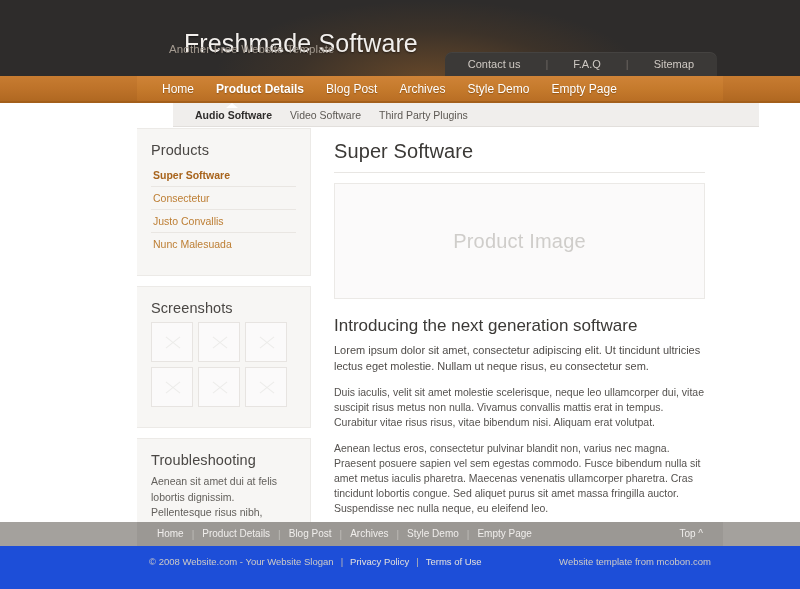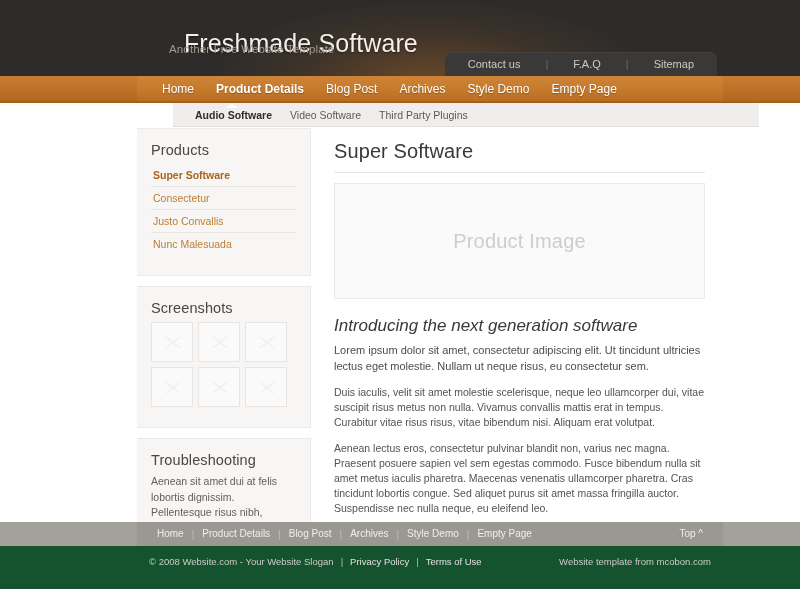--- a/index.html
+++ b/index.html
@@ -160,21 +160,21 @@
   }
   .title-rule {
     height: 1px; background: #e8e6e3; margin: 9px 0 10px 0;
   }
   .product-image {
     height: 116px; background: #fbfafa; border: 1px solid #ebe9e6;
     display: flex; align-items: center; justify-content: center;
     color: #cfcdca; font-size: 20px; letter-spacing: 0.2px;
   }
   .lead-title {
-    margin: 17px 0 6px 0; font-size: 17px; font-weight: normal; color: #3b3936; font-style: italic;
+    margin: 17px 0 6px 0; font-size: 17px; font-weight: normal; color: #3b3936;
   }
   .lead {
     margin: 0 0 11px 0; font-size: 11px; line-height: 16px; color: #4f4c49;
   }
   .body-p {
     margin: 0 0 11px 0; font-size: 10.5px; line-height: 15px; color: #55524f;
   }
   .actions { margin-top: 13px; display: flex; align-items: center; }
   .actions a {
     color: #6d7a86; font-size: 10.5px; text-decoration: underline;
@@ -197,21 +197,21 @@
     display: flex; align-items: center; padding: 0 12px;
   }
   .footer-inner a {
     color: #f0eeec; font-size: 10px; text-decoration: none; padding: 0 8px; line-height: 24px;
   }
   .footer-inner .sep { color: #c0bdb9; font-size: 10px; }
   .footer-top { margin-left: auto; }
 
   .copy-band {
     position: absolute; left: 0; top: 546px; width: 800px; height: 43px;
-    background: #14532d;
+    background: #1d4ed8;
   }
   .copy-inner {
     position: absolute; left: 137px; top: 0; width: 586px; height: 30px;
     display: flex; align-items: center; padding: 0 12px;
   }
   .copy-inner, .copy-inner a, .copy-inner span {
     color: #cecbc7; font-size: 9.5px;
   }
   .copy-inner a { text-decoration: none; color: #e4e1dd; }
   .copy-inner .sep { padding: 0 7px; color: #bcb9b5; }

